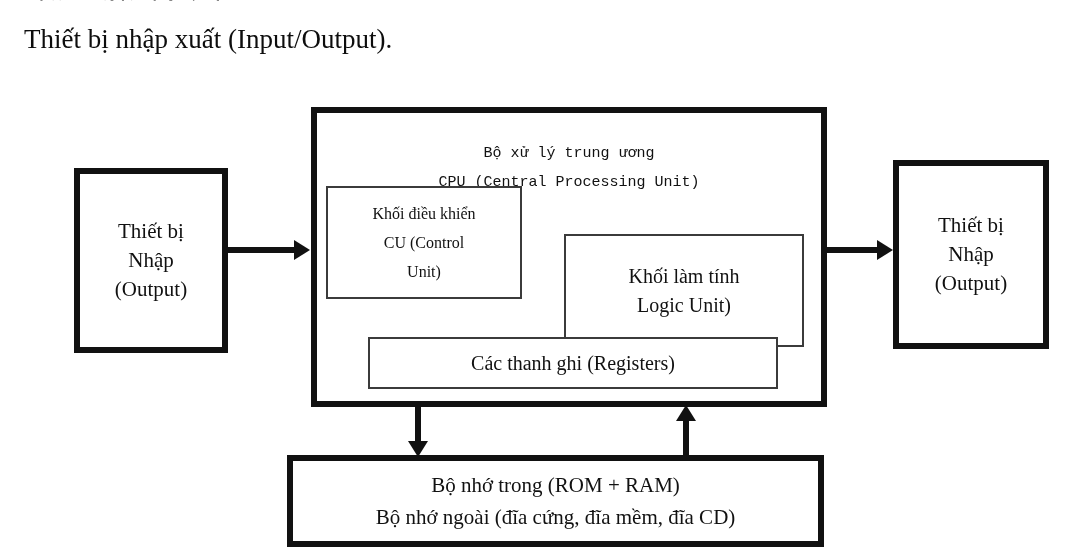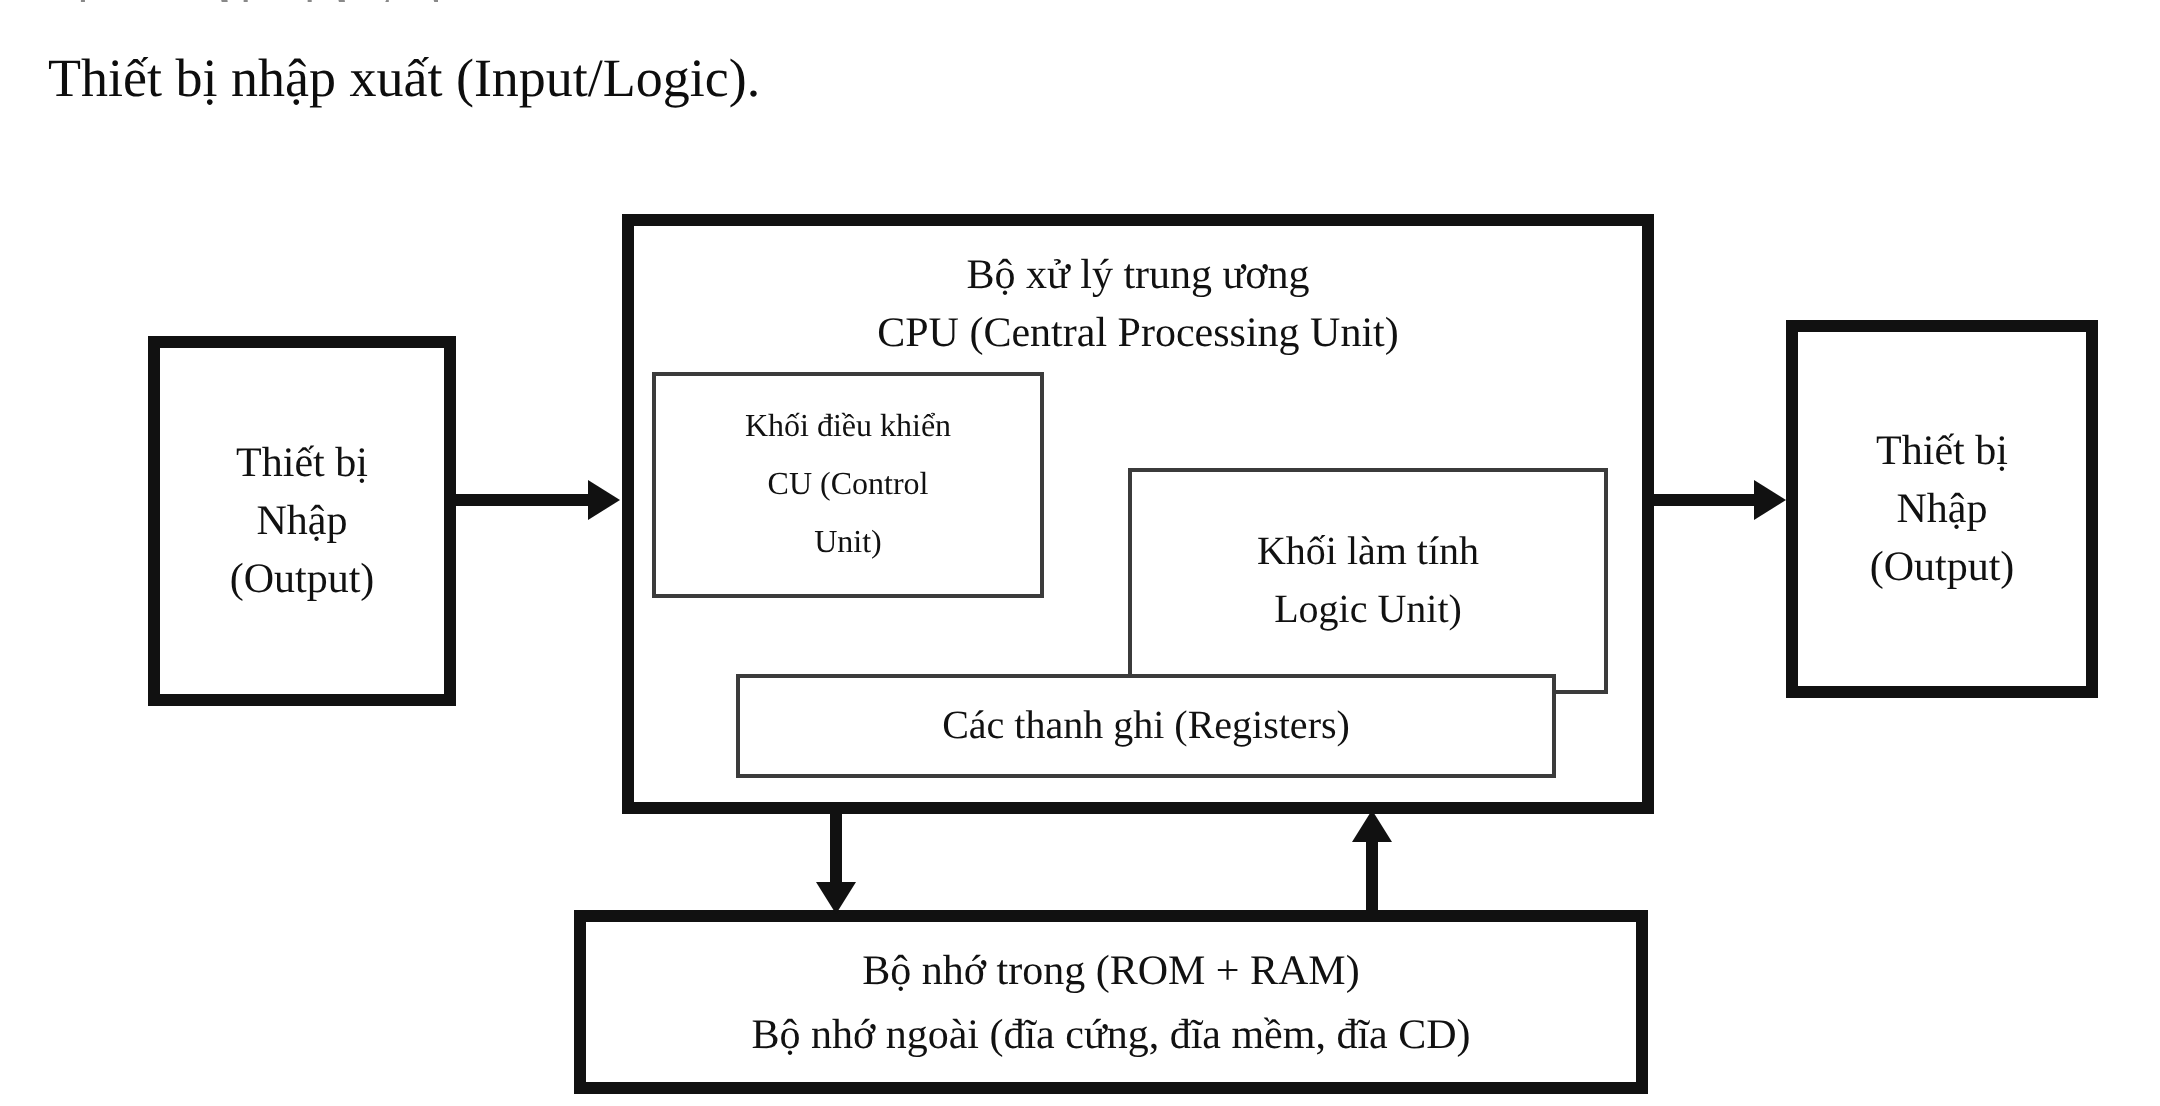--- a/index.html
+++ b/index.html
@@ -75,24 +75,25 @@
     left: 311px;
     top: 107px;
     width: 516px;
     height: 300px;
     display: block;
   }
   #cpu-title {
     position: absolute;
     left: 0;
     right: 0;
-    top: 10px;
+    top: 26px;
     text-align: center;
-    font-size: 21px;
-    line-height: 29px;
+    font-size: 15px;
+    line-height: 29px;
+    font-family: Liberation Mono, monospace;
   }
   
   #cu-box {
     left: 326px;
     top: 186px;
     width: 196px;
     height: 113px;
     font-size: 16px;
     line-height: 29px;
   }
@@ -203,21 +204,21 @@
   #arrow-memory-cpu { left: 676px; top: 405px; height: 52px; }
   #arrow-memory-cpu .shaft { top: 14px; height: 38px; }
 </style>
 </head>
 <body>
 
 <div id="page">
 
   <div class="cut-line">nhập, xử lý, lưu trữ</div>
 
-  <div class="heading">Thiết bị nhập xuất (Input/Logic).</div>
+  <div class="heading">Thiết bị nhập xuất (Input/Output).</div>
 
   <div class="box box-thick" id="input-box">
     <span class="line">Thiết bị</span>
     <span class="line">Nhập</span>
     <span class="line">(Output)</span>
   </div>
 
   <div class="box box-thick" id="cpu-box">
     <div id="cpu-title">
       <span class="line">Bộ xử lý trung ương</span>

